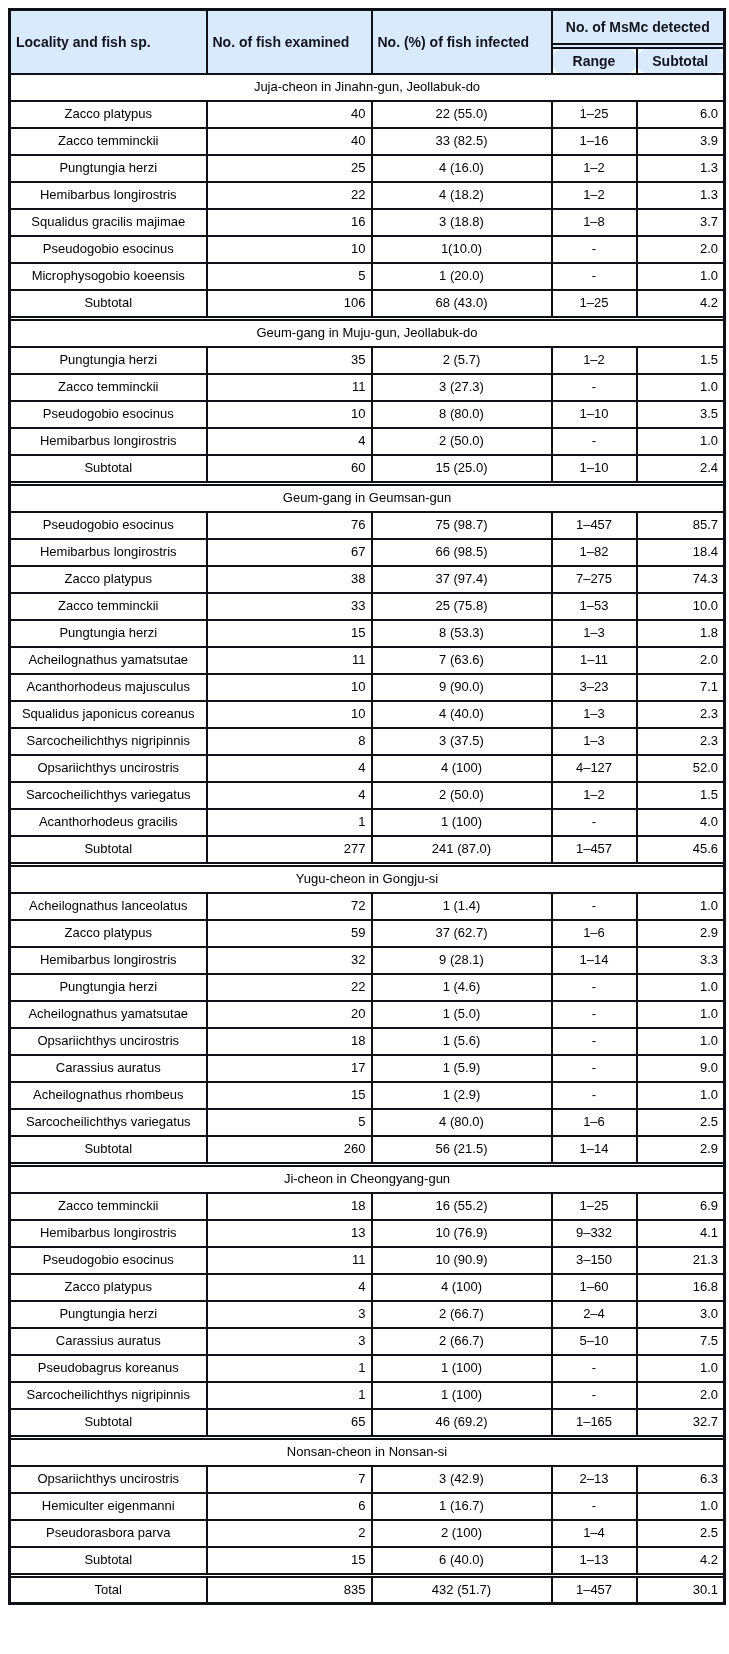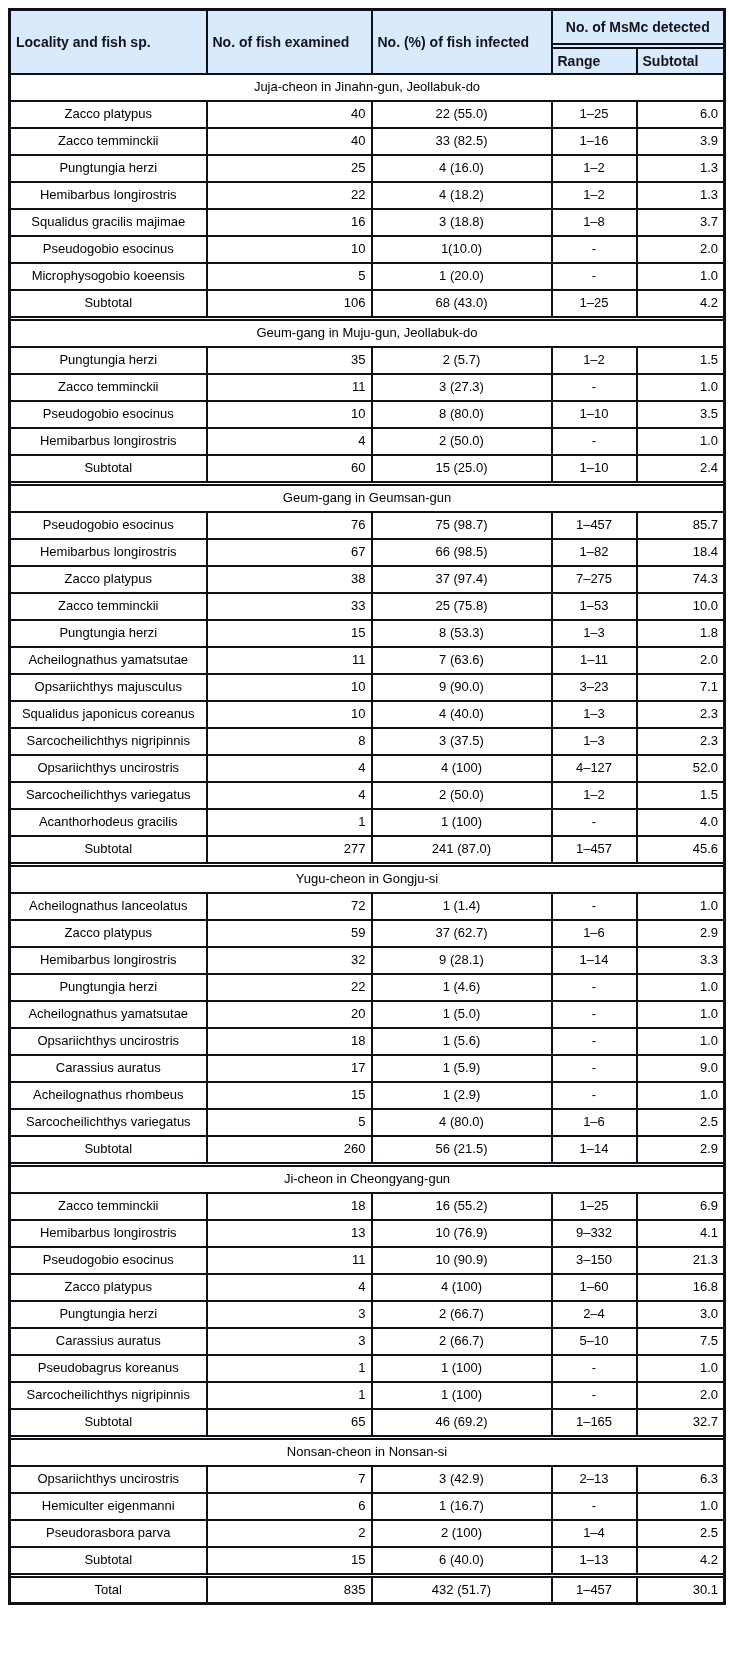--- a/index.html
+++ b/index.html
@@ -38,21 +38,21 @@
     font-size: 14px;
     font-weight: bold;
     text-align: left;
     vertical-align: middle;
     padding: 4px 5px;
     line-height: 16px;
   }
   thead tr.h-main th { height: 34px; }
   thead th.msmc-head { text-align: center; height: 26px; }
   thead tr.h-spacer th { height: 4px; padding: 0; }
-  thead tr.h-sub th { height: 25px; }
+  thead tr.h-sub th { text-align: center; height: 25px; border-radius: 12px; }
 
   tbody td {
     color: var(--text);
     font-size: 13px;
     line-height: 16px;
     height: 27px;
     padding: 3px 5px;
     vertical-align: middle;
     background: #ffffff;
     overflow: hidden;
@@ -233,21 +233,21 @@
         <td class="c-right">1.8</td>
       </tr>
       <tr>
         <td class="c-left">Acheilognathus yamatsutae</td>
         <td class="c-right">11</td>
         <td class="c-center">7 (63.6)</td>
         <td class="c-center">1–11</td>
         <td class="c-right">2.0</td>
       </tr>
       <tr>
-        <td class="c-left">Opsariichthys majusculus</td>
+        <td class="c-left">Acanthorhodeus majusculus</td>
         <td class="c-right">10</td>
         <td class="c-center">9 (90.0)</td>
         <td class="c-center">3–23</td>
         <td class="c-right">7.1</td>
       </tr>
       <tr>
         <td class="c-left">Squalidus japonicus coreanus</td>
         <td class="c-right">10</td>
         <td class="c-center">4 (40.0)</td>
         <td class="c-center">1–3</td>

